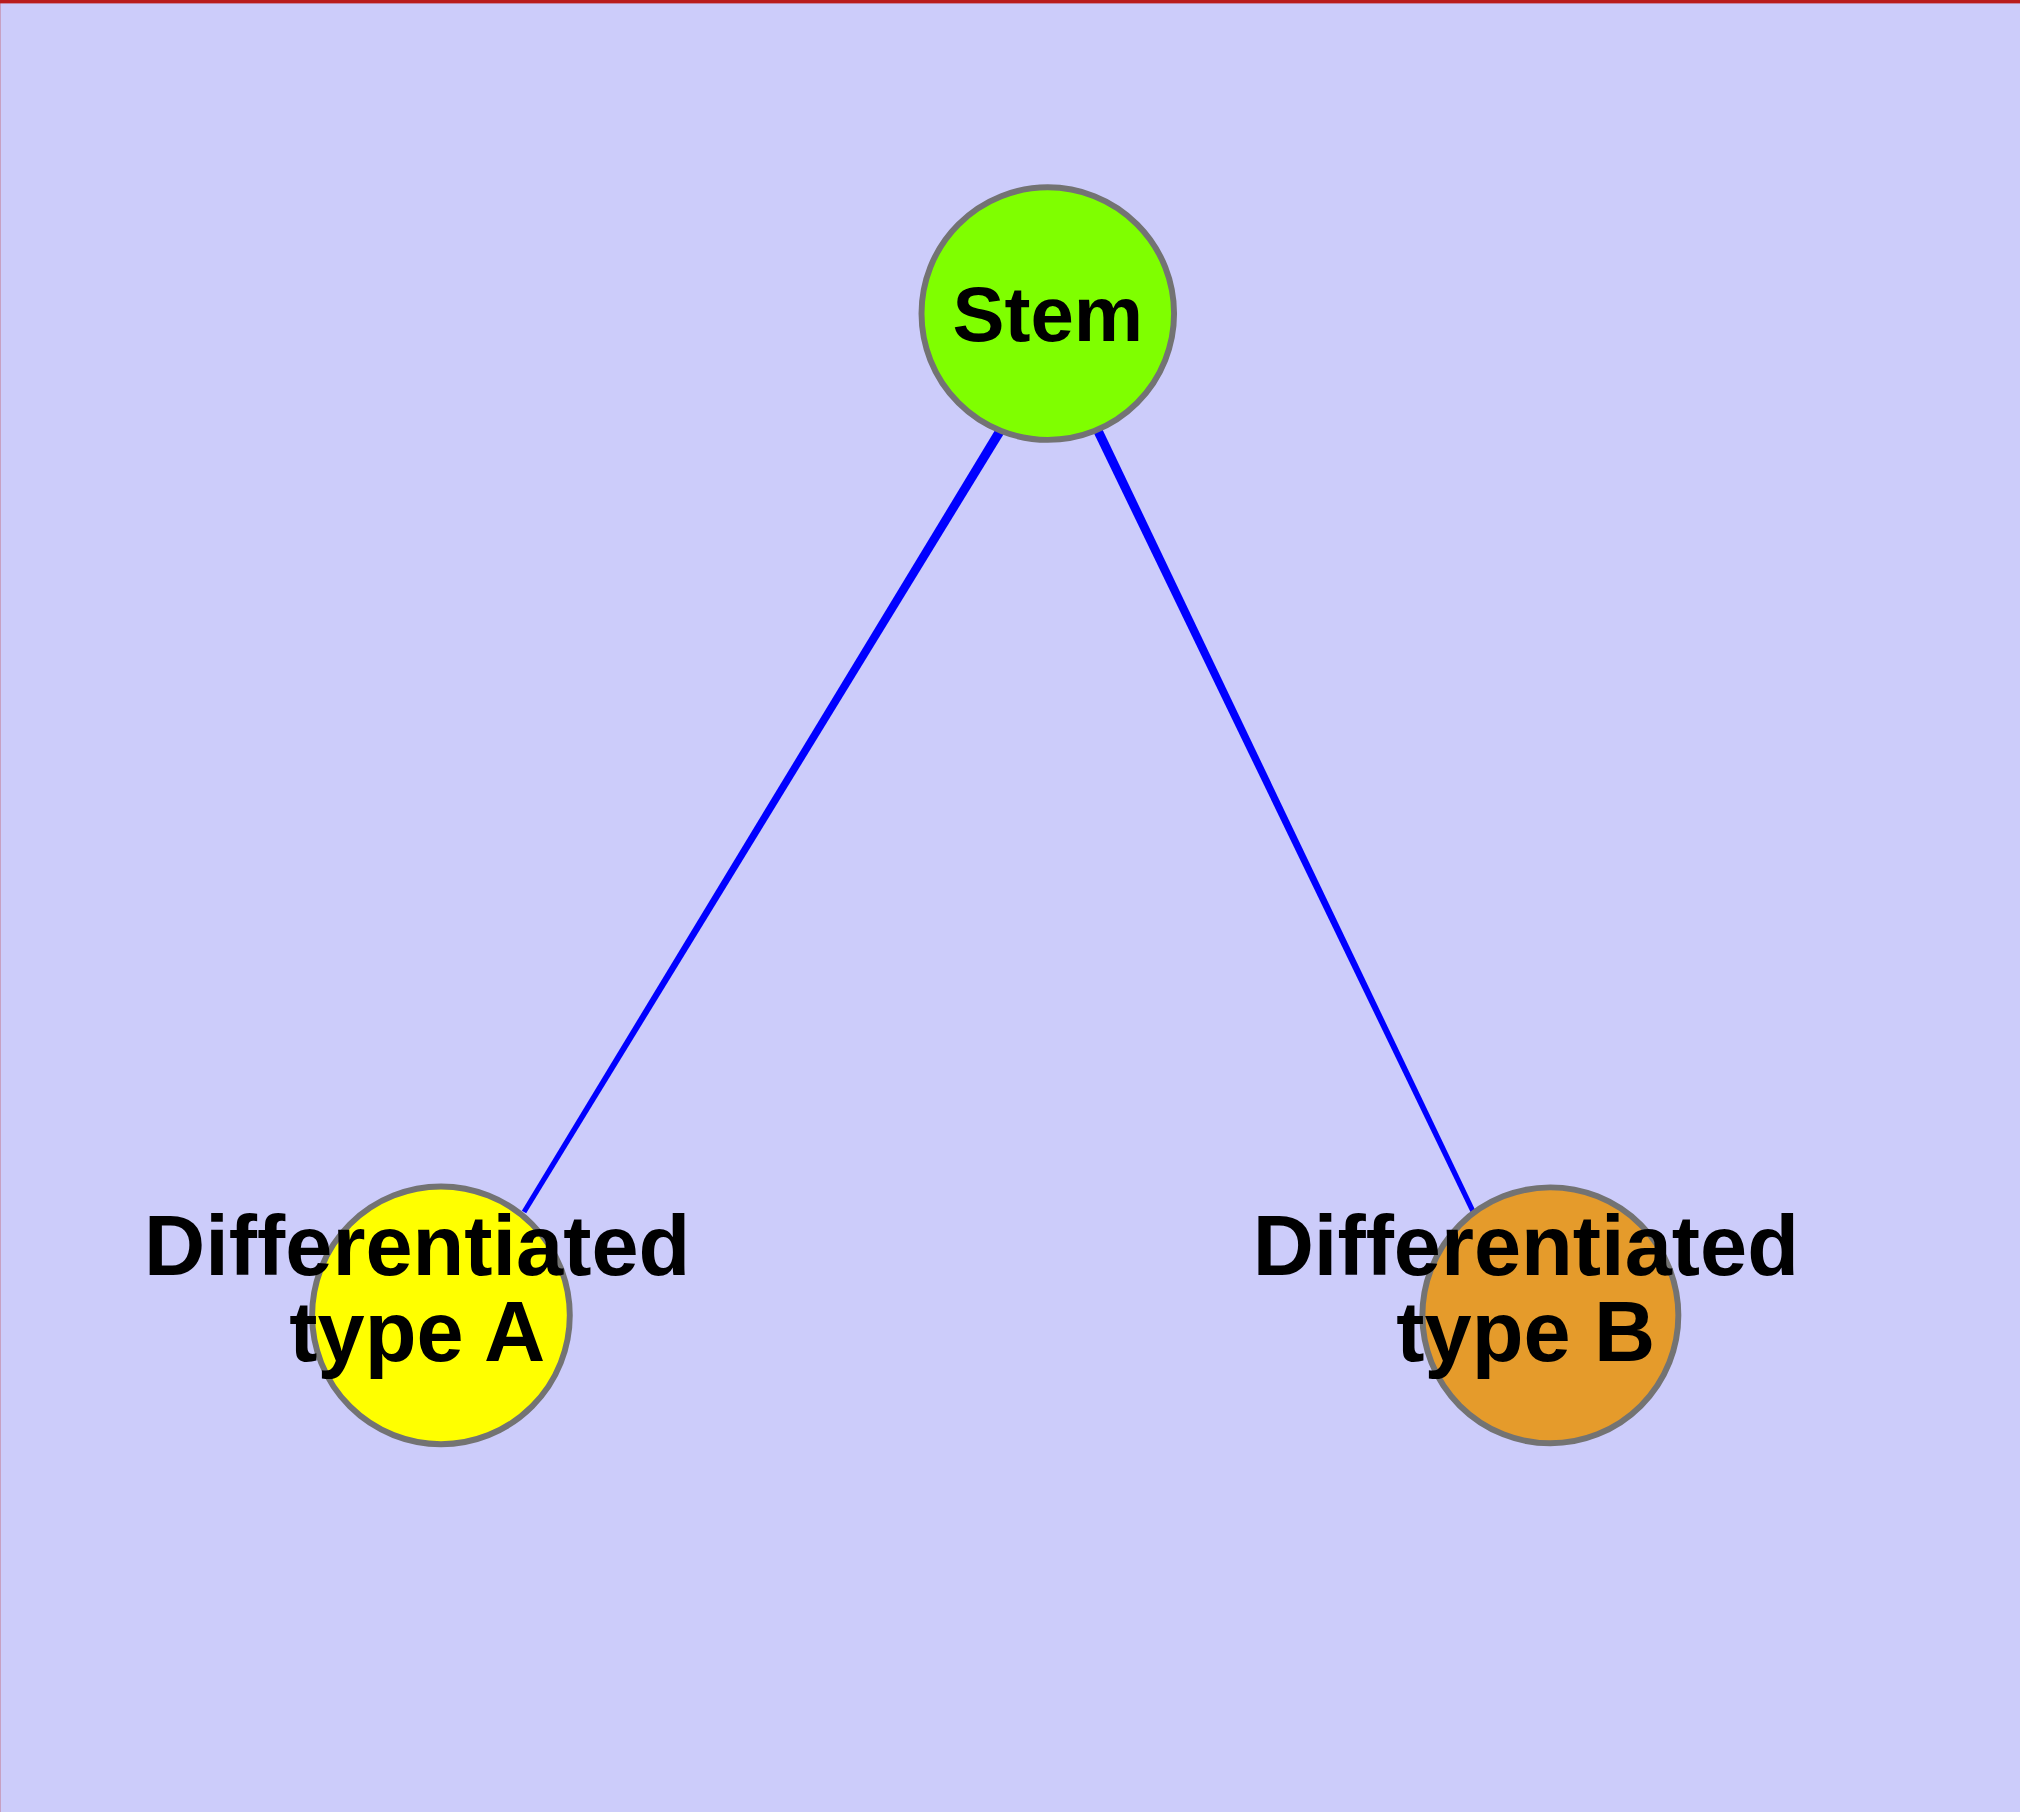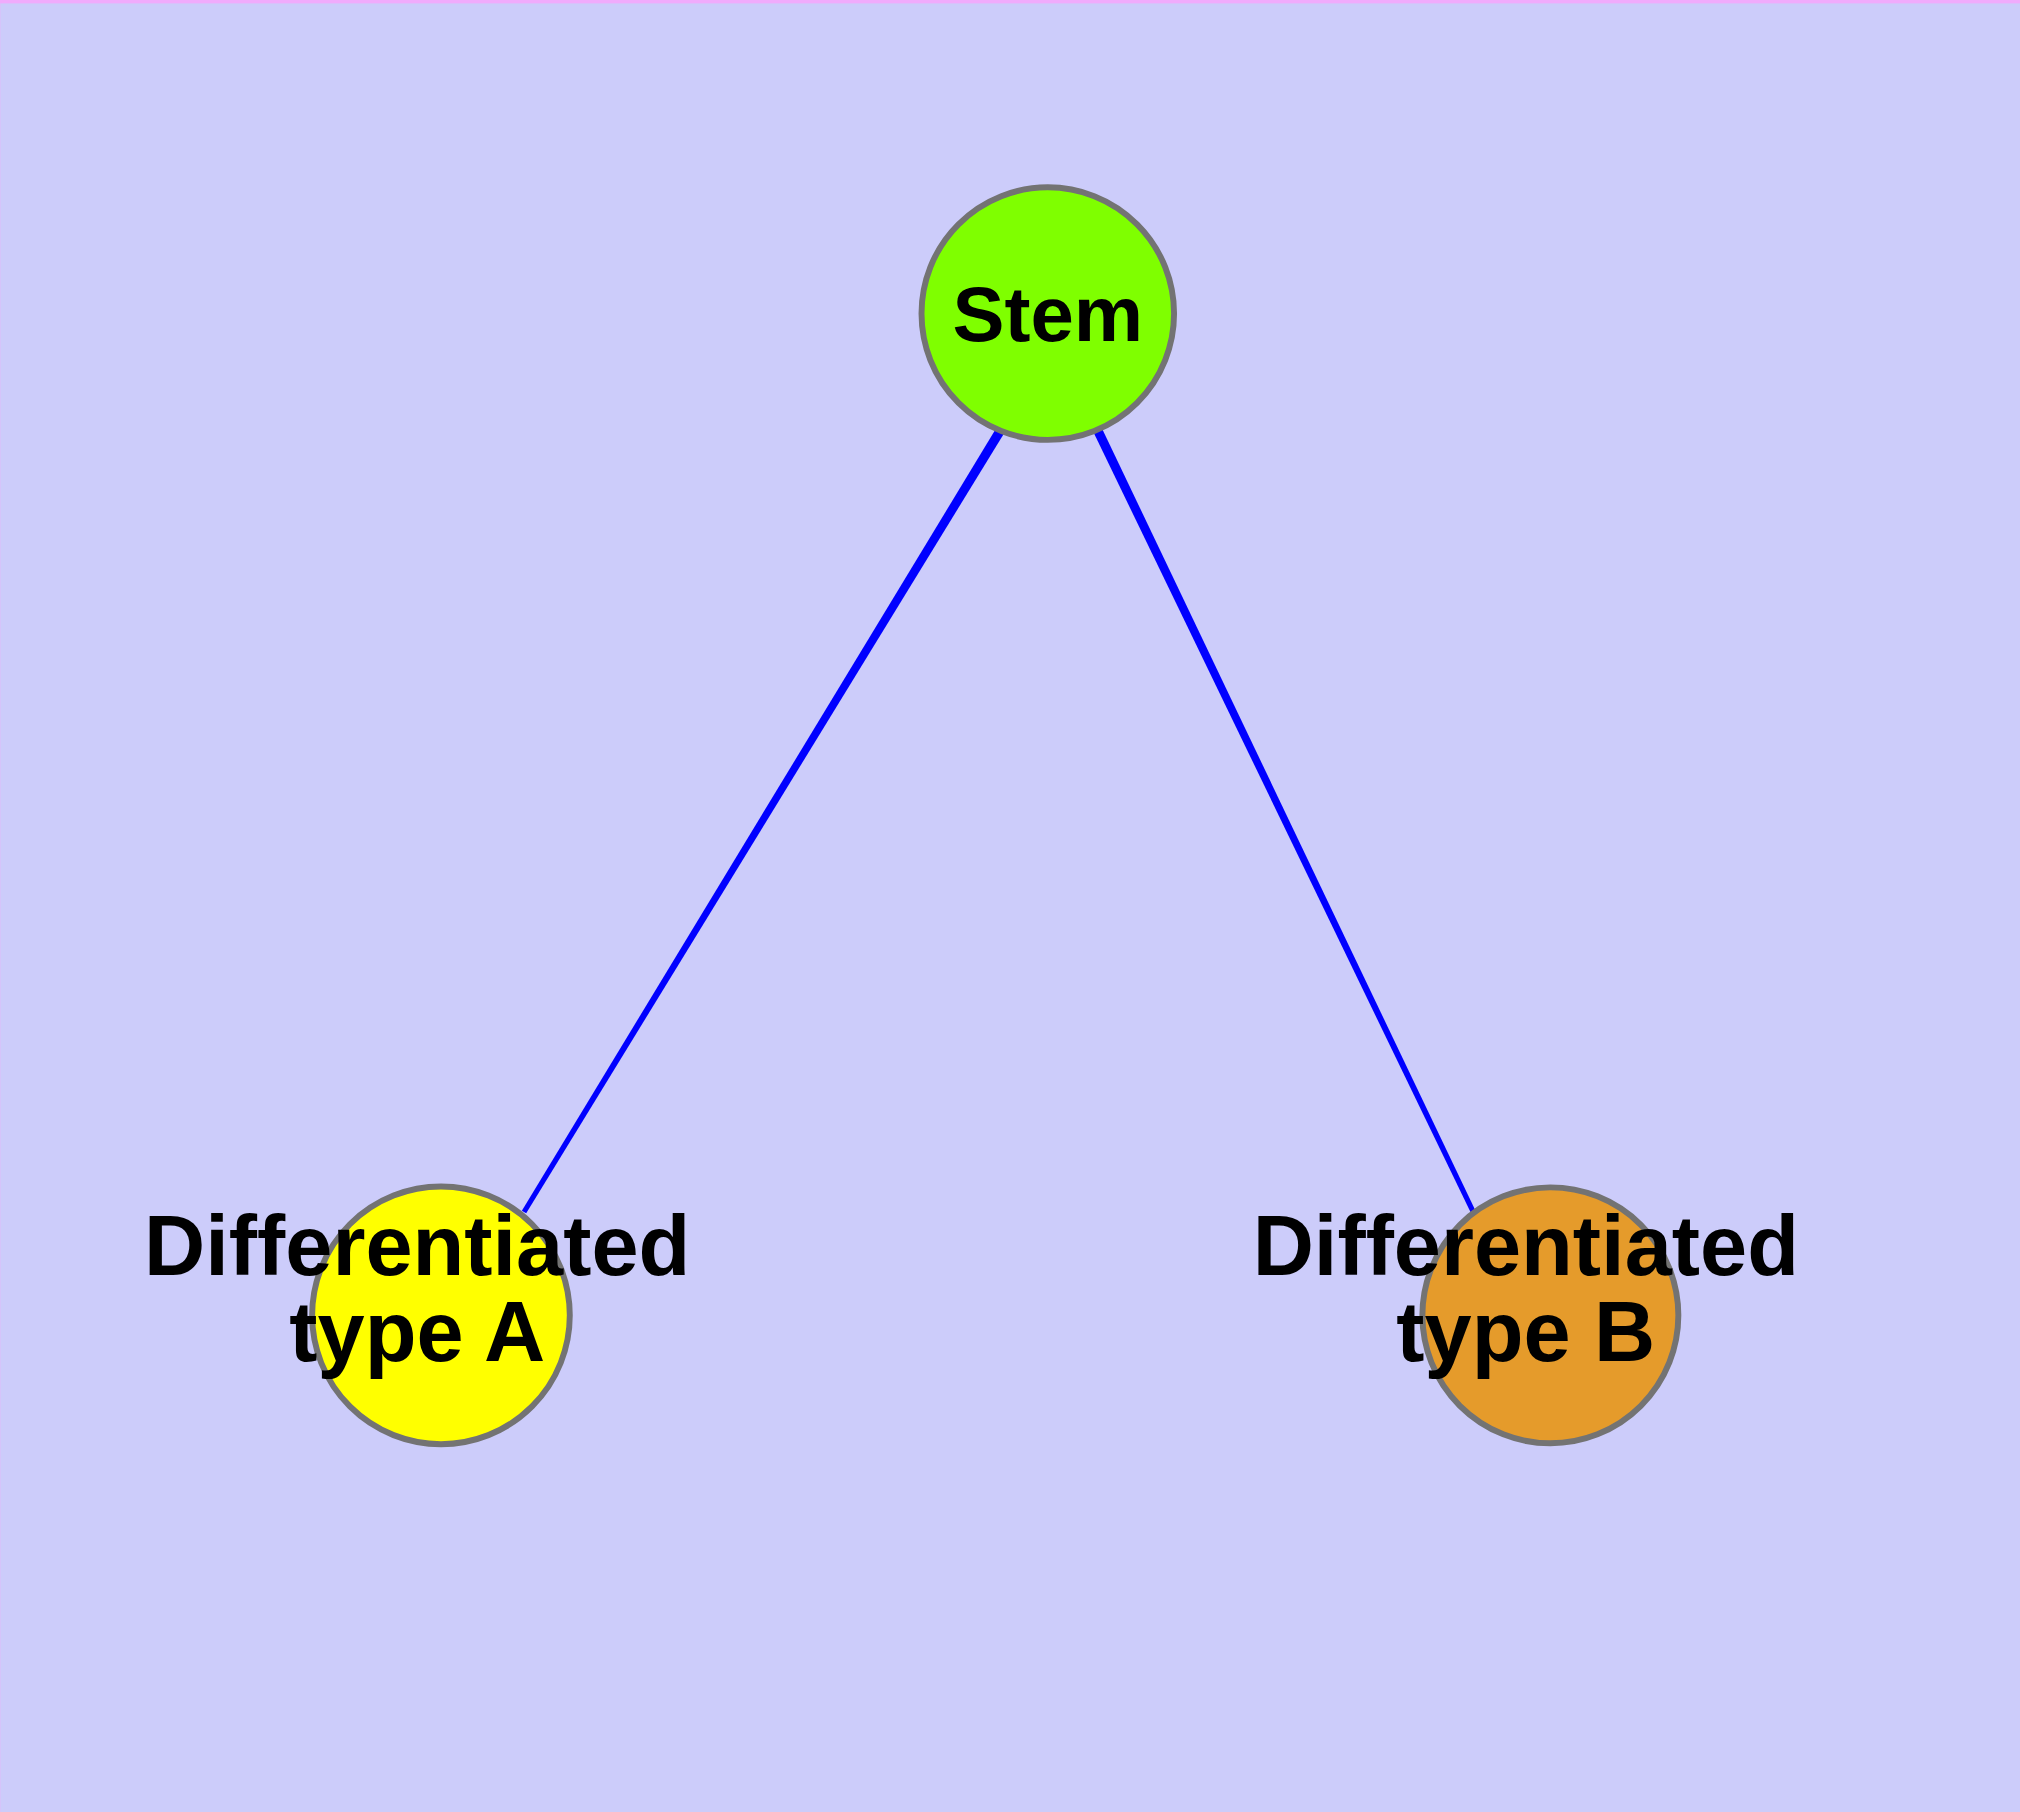--- a/index.html
+++ b/index.html
@@ -11,21 +11,21 @@
   body {
     width: 2021px;
     height: 1812px;
     overflow: hidden;
     font-family: "Liberation Sans", "DejaVu Sans", sans-serif;
   }
   #graph-canvas {
     position: relative;
     width: 2021px;
     height: 1812px;
-    background: #f0abfc;
+    background: #b91c1c;
   }
   #graph-svg {
     position: absolute;
     top: 0;
     left: 0;
     width: 2021px;
     height: 1812px;
     display: block;
   }
   .node-label,

